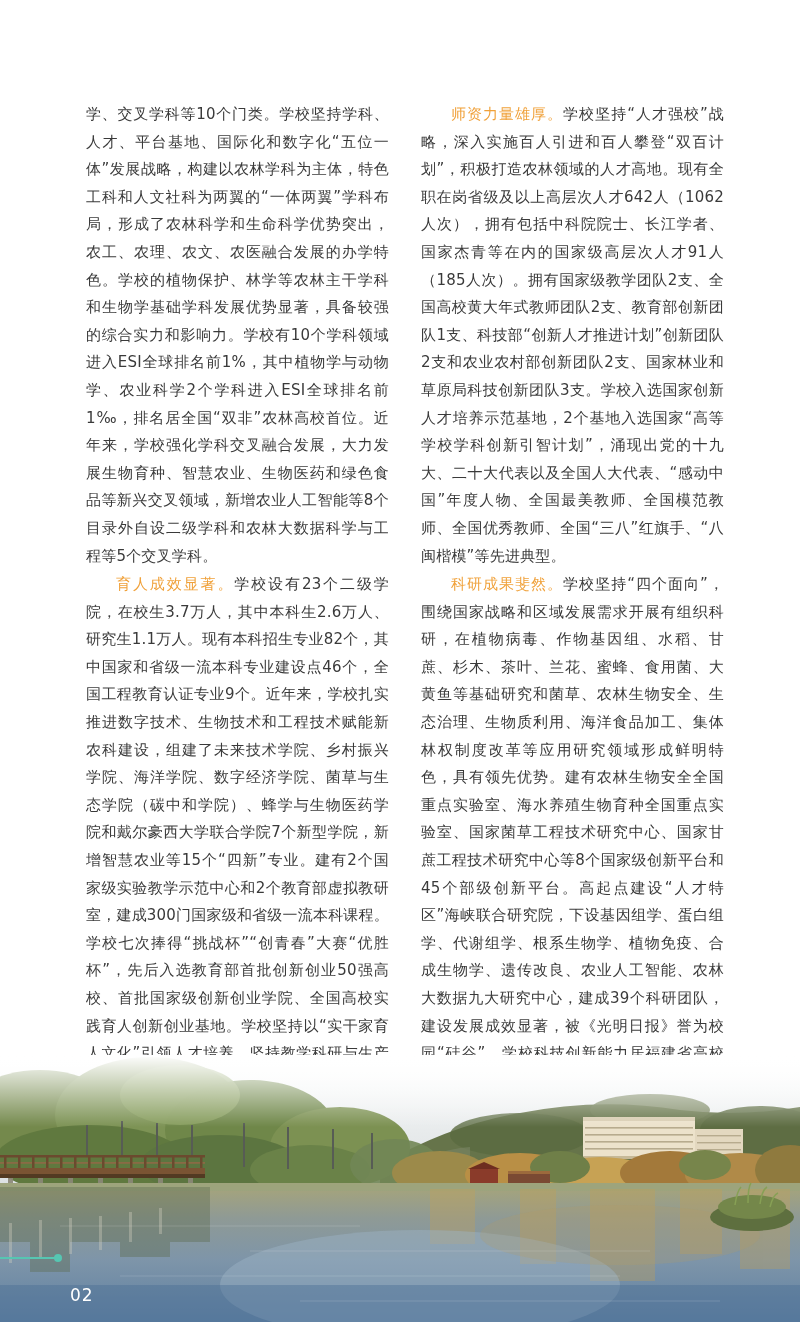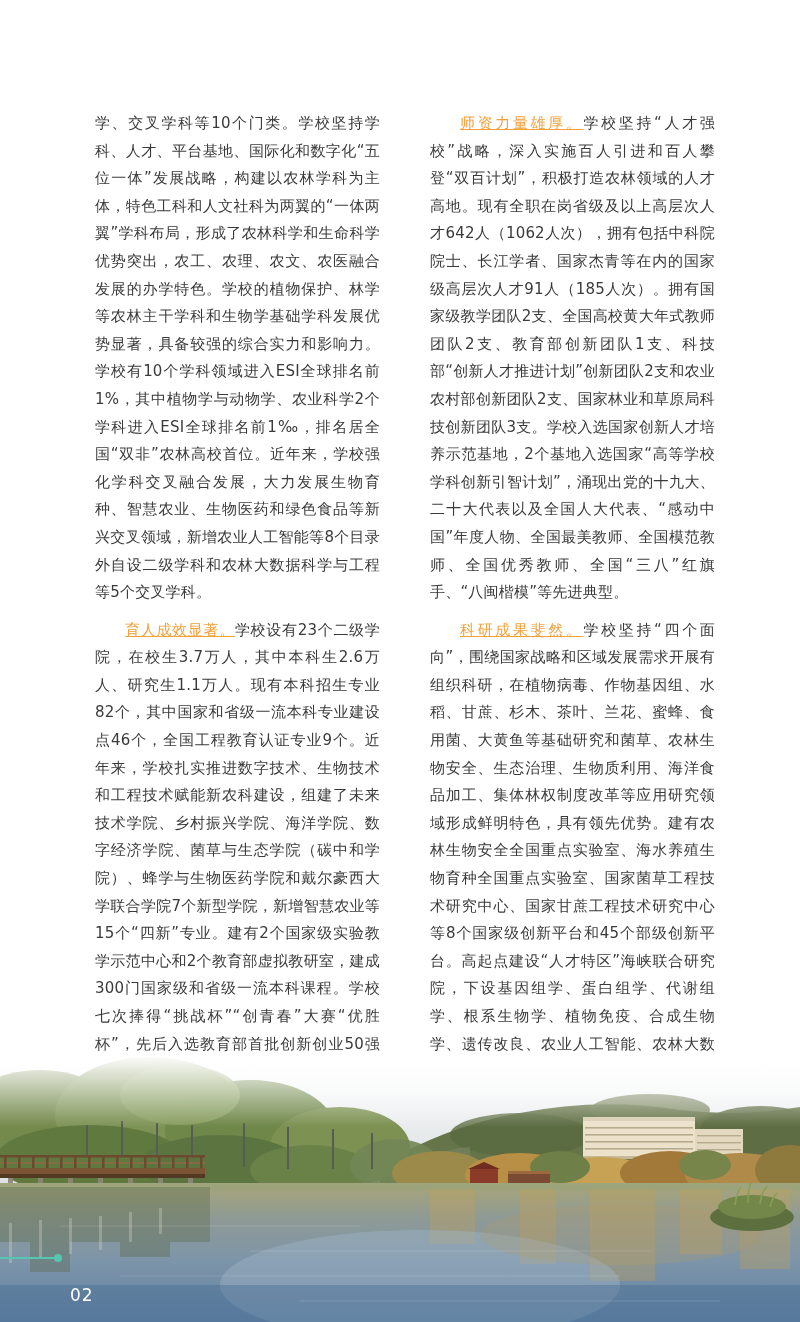--- a/index.html
+++ b/index.html
@@ -16,23 +16,23 @@
   }
   .col{
     width:305px;
     font-size:15px;
     line-height:27.6px;
     color:#3a3a3a;
     text-align:justify;
     text-justify:inter-ideograph;
     letter-spacing:0.2px;
   }
-  .col p{margin:10px;padding:0;}
+  .col p{margin:1px;padding:0;}
   .para-indent{text-indent:2em;}
-  .lead{color:#f0a13a;text-decoration:underline;}
+  .lead{color:#f0a13a;}
   .photo-wrap{
     position:absolute;left:0;top:1055px;width:800px;height:267px;
   }
   .photo-wrap svg{display:block;}
   .page-marker{
     position:absolute;left:0;top:1247px;width:120px;height:24px;
   }
   .pm-line{
     position:absolute;left:0;top:10px;width:56px;height:2px;
     background:#56c6b2;

